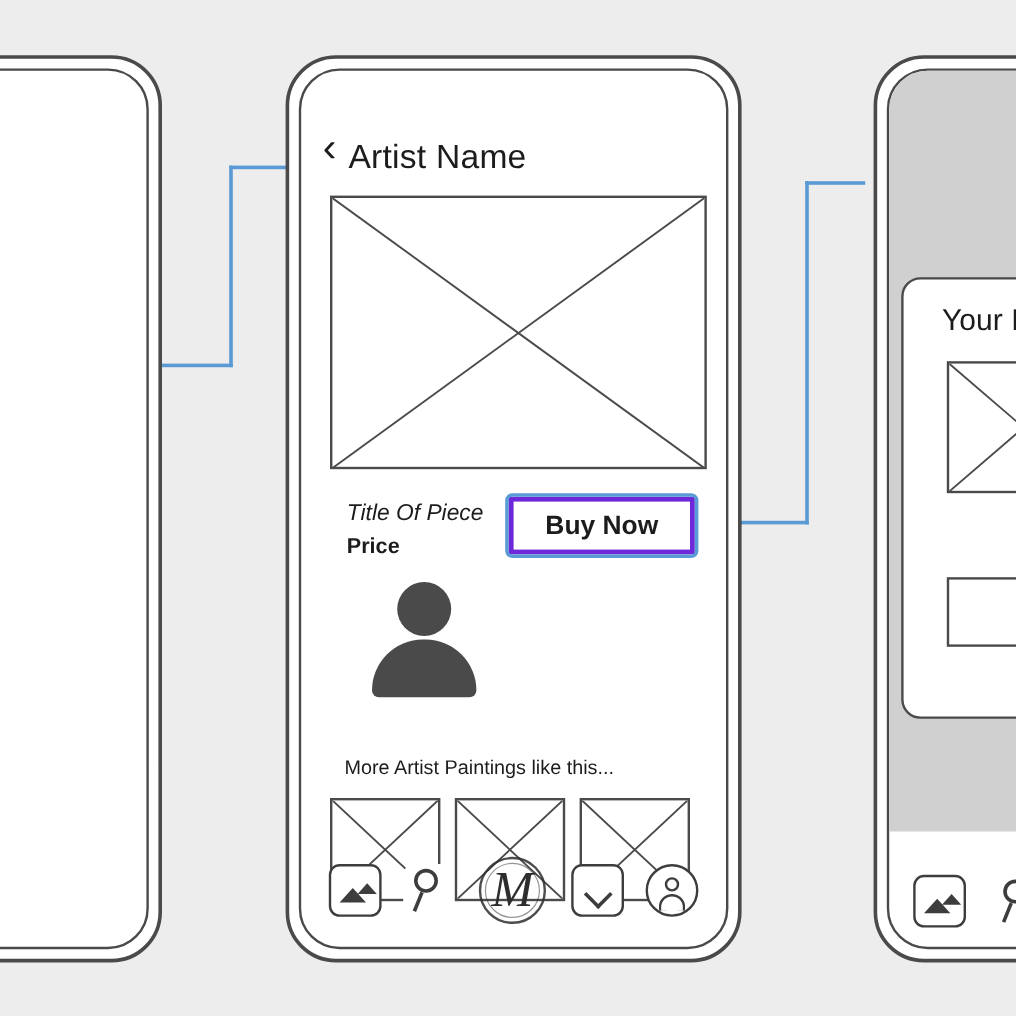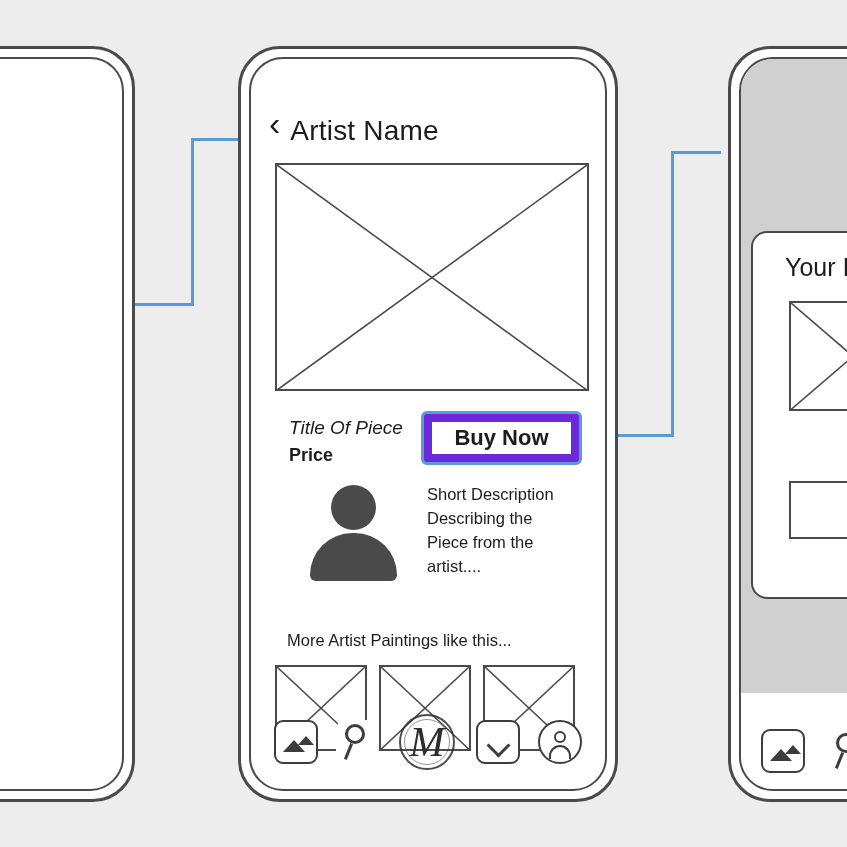--- a/index.html
+++ b/index.html
@@ -143,21 +143,21 @@
     font-size: 18px;
     font-weight: bold;
     color: #1c1c1c;
   }
   .buy-now {
     position: absolute;
     left: 183px;
     top: 365px;
     width: 155px;
     height: 48px;
-    border: 8px solid #6d28d9;
+    border: 4px solid #6d28d9;
     box-sizing: border-box;
     display: flex;
     align-items: center;
     justify-content: center;
     font-size: 22px;
     font-weight: bold;
     color: #1c1c1c;
     background: #fff;
   }
   .buy-now-sel {
@@ -456,21 +456,20 @@
     <div class="piece-price">Price</div>
 
     <div class="buy-now">Buy Now</div>
     <div class="buy-now-sel"></div>
 
     <div class="avatar">
       <div class="head"></div>
       <div class="body"></div>
     </div>
 
-    <div class="short-desc">Short Description Describing the Piece from the artist....</div>
 
     <div class="more-like">More Artist Paintings like this...</div>
 
     <div class="more-row">
       <div class="more-thumb">
         <svg class="x-cross" viewBox="0 0 92 86" preserveAspectRatio="none">
           <line x1="0" y1="0" x2="92" y2="86" stroke="#4a4a4a" stroke-width="1.6"></line>
           <line x1="92" y1="0" x2="0" y2="86" stroke="#4a4a4a" stroke-width="1.6"></line>
         </svg>
       </div>

